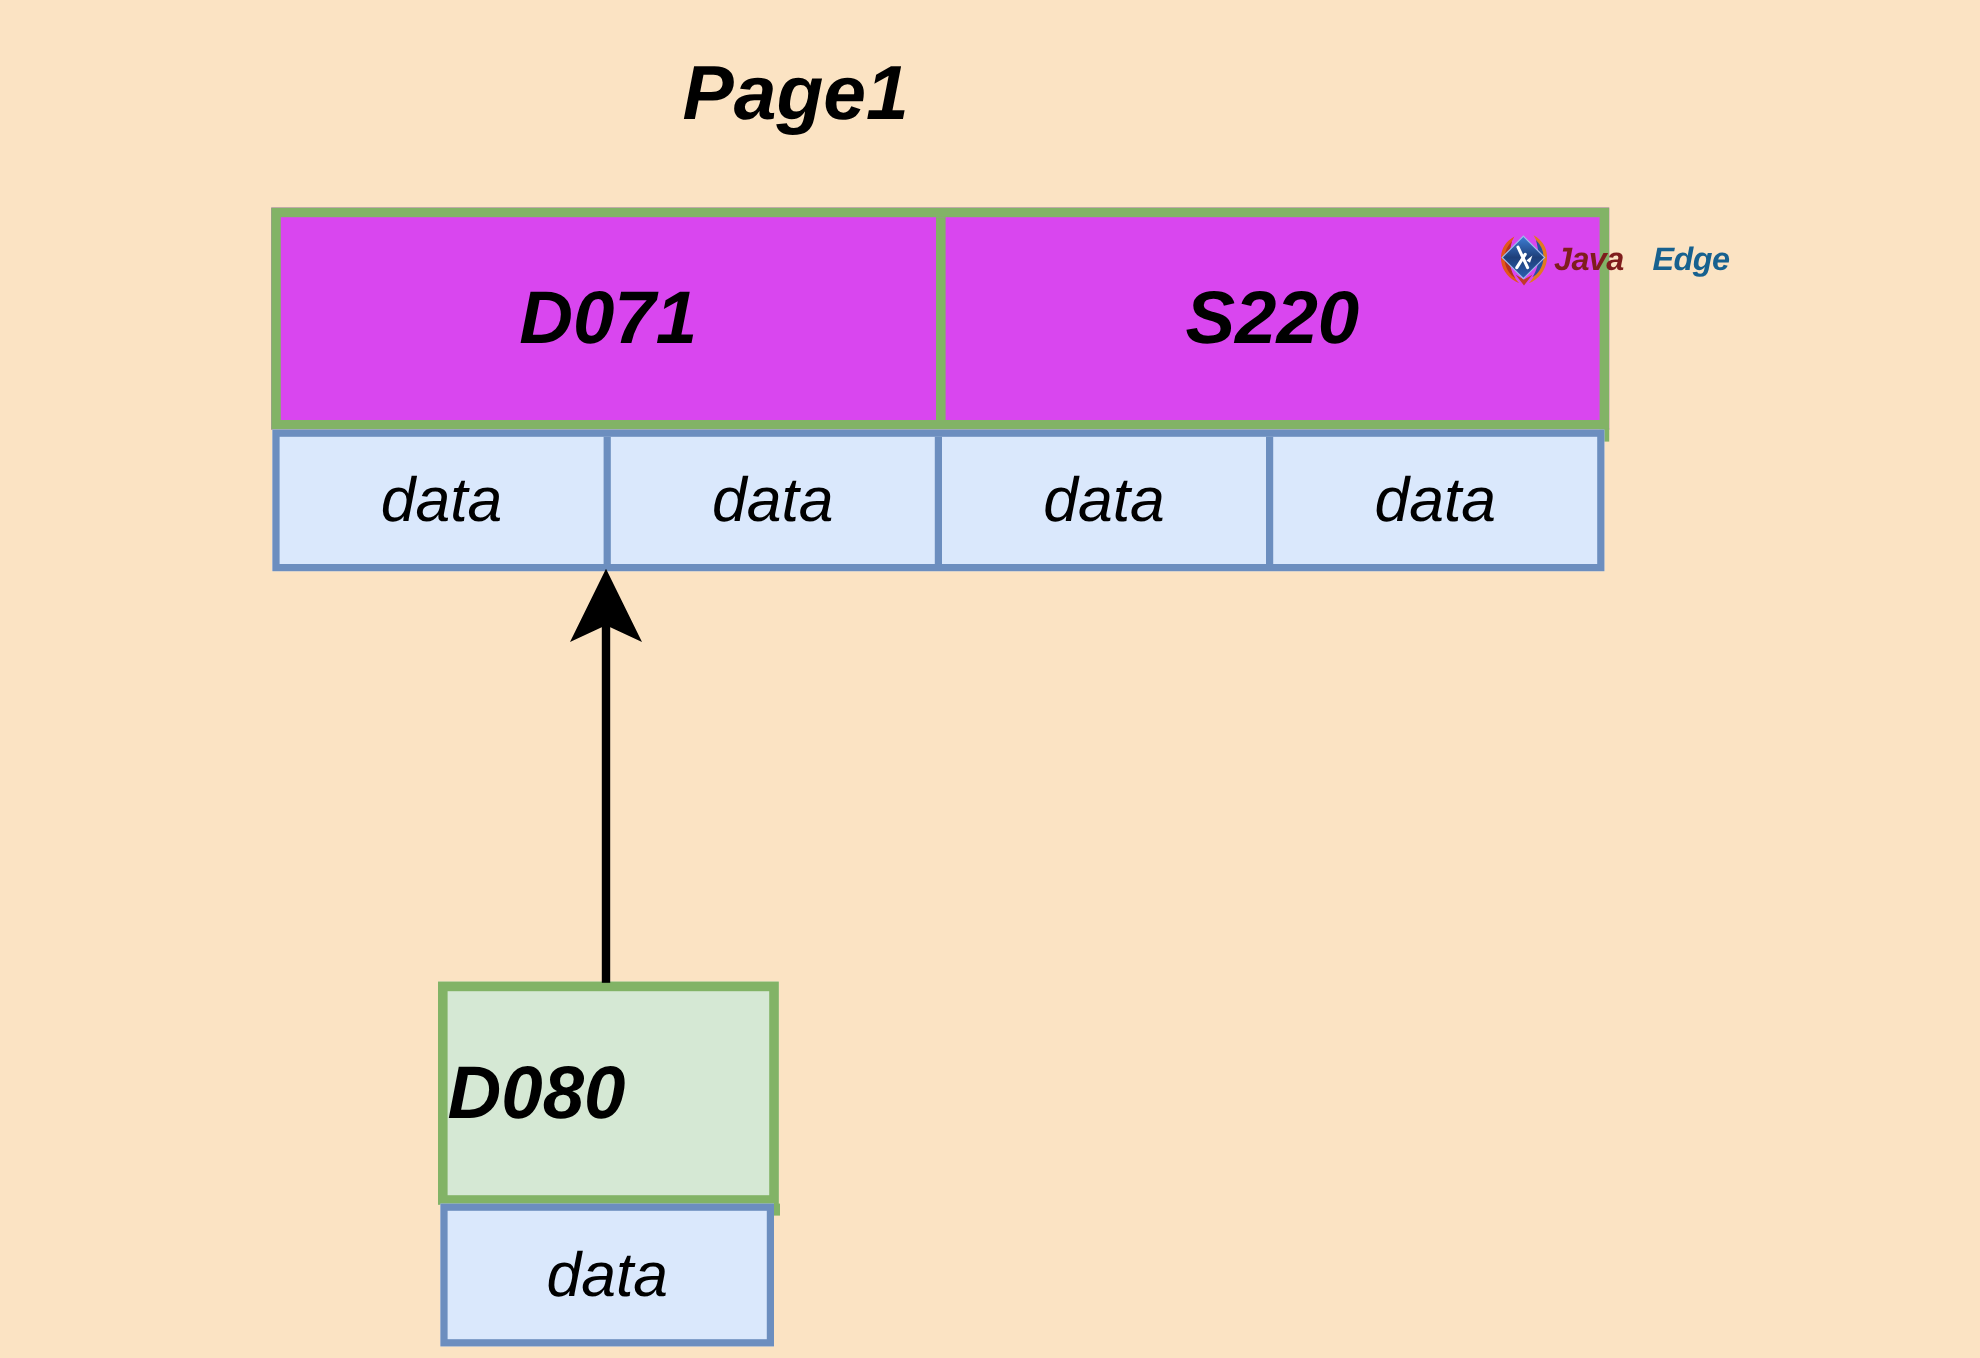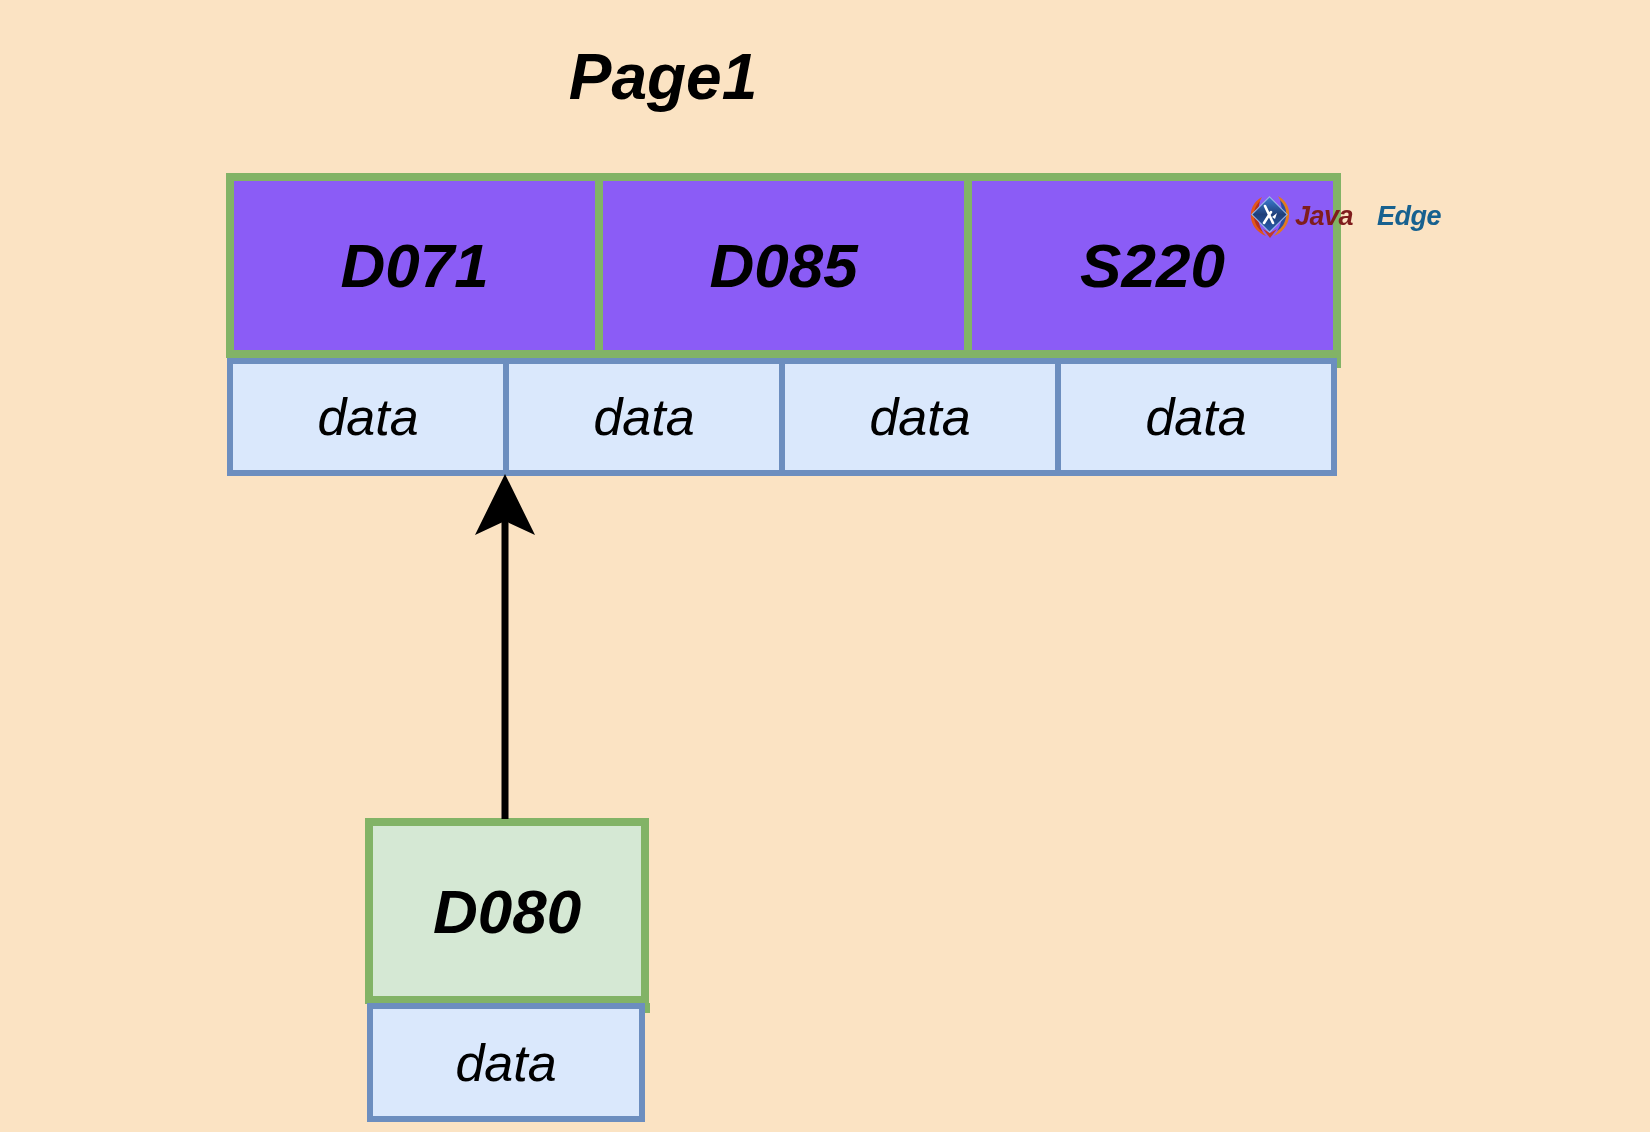--- a/index.html
+++ b/index.html
@@ -28,21 +28,21 @@
 
   
   .header-row {
     position: absolute;
     left: 226px;
     top: 173px;
     width: 1115px;
     height: 185px;
     box-sizing: border-box;
     border: 8px solid #82b366;
-    background: #8b5cf6;
+    background: #d946ef;
     display: flex;
   }
   .header-cell {
     flex: 1;
     display: flex;
     align-items: center;
     justify-content: center;
     border-right: 8px solid #82b366;
     font-size: 62px;
     font-weight: bold;
@@ -88,21 +88,21 @@
     position: absolute;
     left: 365px;
     top: 818px;
     width: 284px;
     height: 186px;
     box-sizing: border-box;
     border: 8px solid #82b366;
     background: #d5e8d4;
     display: flex;
     align-items: center;
-    justify-content: center;
+    justify-content: flex-start;
     font-size: 62px;
     font-weight: bold;
     color: #000;
   }
   .d080-data {
     position: absolute;
     left: 367px;
     top: 1003px;
     width: 278px;
     height: 119px;
@@ -148,23 +148,20 @@
 </head>
 <body>
 
 <div class="canvas">
 
   <div class="page-title">Page1</div>
 
   <div class="header-row">
     <div class="header-cell">
       <span>D071</span>
-    </div>
-    <div class="header-cell">
-      <span>D085</span>
     </div>
     <div class="header-cell">
       <span>S220</span>
     </div>
   </div>
 
   <div class="peek peek-top-row"></div>
   <div class="peek peek-d080"></div>
 
   <div class="data-row">

